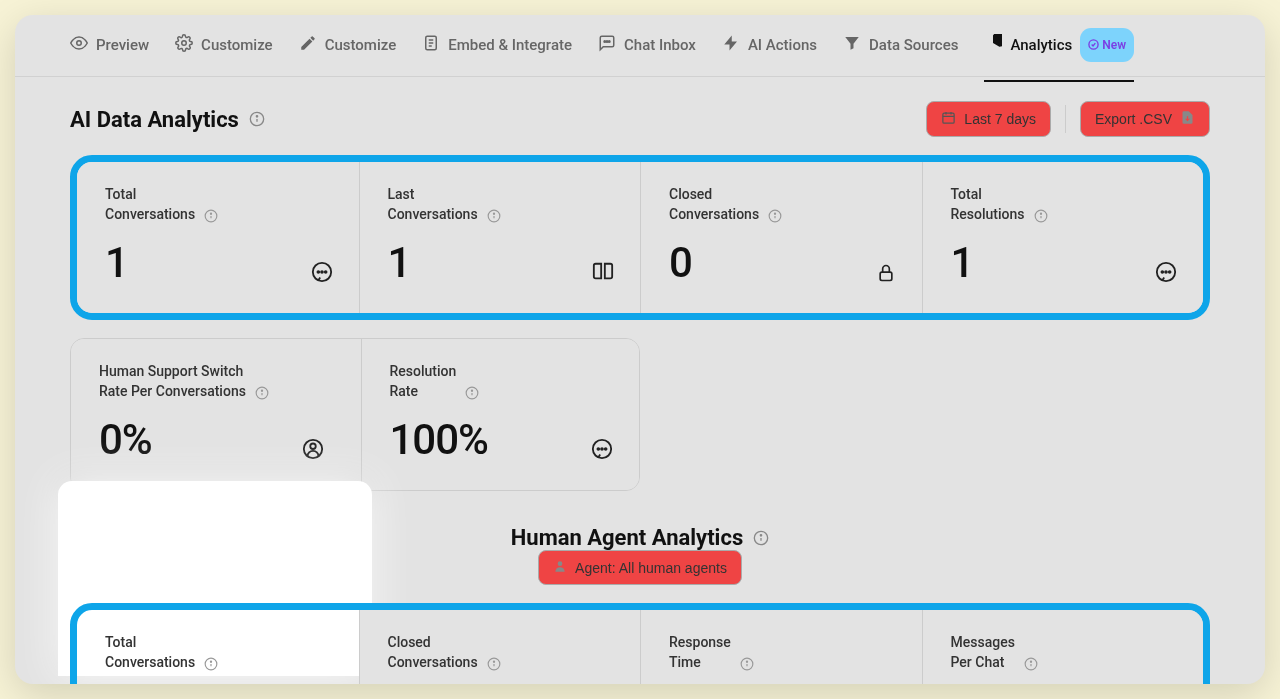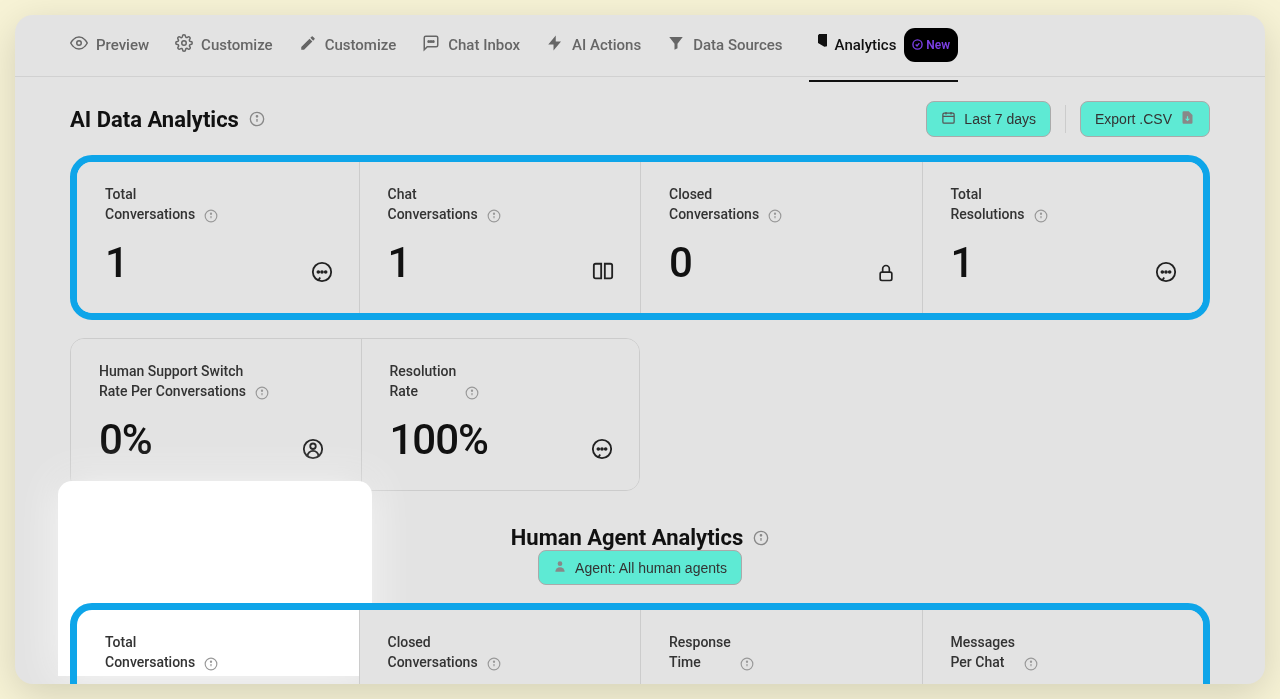--- a/index.html
+++ b/index.html
@@ -40,21 +40,21 @@
       padding: 18px 0;
       border-bottom: 2px solid transparent;
       white-space: nowrap;
     }
     .tab.active {
       color: #111;
       border-bottom-color: #111;
     }
     .tab svg { flex-shrink: 0; }
     .badge-new {
-      background: #000000;
+      background: #7dd3fc;
       color: #7b3fe4;
       font-size: 12px;
       font-weight: 600;
       padding: 10px 8px;
       border-radius: 11px;
       display: inline-flex;
       align-items: center;
       gap: 3px;
     }
     .content { padding: 24px 55px 30px; }
@@ -75,21 +75,21 @@
     .info-sm {
       width: 16px; height: 16px;
       display: inline-flex; align-items: center; justify-content:center;
     }
     .head-actions {
       display: flex;
       align-items: center;
       gap: 14px;
     }
     .btn-outline {
-      background: #5eead4;
+      background: #ef4444;
       border: 1px solid #aaa;
       border-radius: 8px;
       padding: 8px 14px;
       font-size: 14px;
       font-weight: 500;
       color: #333;
       display: inline-flex;
       align-items: center;
       gap: 8px;
       cursor: pointer;
@@ -195,20 +195,31 @@
       <span>
         <svg width="18" height="18" viewBox="0 0 24 24" fill="#666">
             <path d="M3 17.25V21h3.75L17.81 9.94l-3.75-3.75L3 17.25zM20.71 7.04a1 1 0 0 0 0-1.41l-2.34-2.34a1 1 0 0 0-1.41 0l-1.83 1.83 3.75 3.75 1.83-1.83z"></path>
           </svg>
       </span>
       <span>Customize</span>
     </div>
     <div class="tab">
       <span>
         <svg width="18" height="18" viewBox="0 0 24 24" fill="none" stroke="#666" stroke-width="2">
+            <rect x="5" y="3" width="14" height="18" rx="2"></rect>
+            <line x1="9" y1="8" x2="15" y2="8"></line>
+            <line x1="9" y1="12" x2="15" y2="12"></line>
+            <line x1="9" y1="16" x2="13" y2="16"></line>
+          </svg>
+      </span>
+      <span>Embed &amp; Integrate</span>
+    </div>
+    <div class="tab">
+      <span>
+        <svg width="18" height="18" viewBox="0 0 24 24" fill="none" stroke="#666" stroke-width="2">
             <path d="M21 15a2 2 0 0 1-2 2H7l-4 4V5a2 2 0 0 1 2-2h14a2 2 0 0 1 2 2z"></path>
             <circle cx="9" cy="10" r="1" fill="#666"></circle>
             <circle cx="12" cy="10" r="1" fill="#666"></circle>
             <circle cx="15" cy="10" r="1" fill="#666"></circle>
           </svg>
       </span>
       <span>Chat Inbox</span>
     </div>
     <div class="tab">
       <span>
@@ -301,21 +312,21 @@
               <circle cx="12" cy="12" r="10"></circle>
               <circle cx="8" cy="12" r="1" fill="#222"></circle>
               <circle cx="12" cy="12" r="1" fill="#222"></circle>
               <circle cx="16" cy="12" r="1" fill="#222"></circle>
               <path d="M8 21l2-3"></path>
             </svg></span>
       </div>
       <div class="card">
         <div class="label-row">
           <div>
-            <span class="card-label">Chat</span><br>
+            <span class="card-label">Last</span><br>
             <span class="card-label">Conversations</span>
           </div>
           <span class="info-sm">
               <svg width="14" height="14" viewBox="0 0 24 24" fill="none" stroke="#999" stroke-width="2">
                 <circle cx="12" cy="12" r="10"></circle>
                 <line x1="12" y1="16" x2="12" y2="12"></line>
                 <circle cx="12" cy="8" r="1" fill="#999"></circle>
               </svg>
             </span>
         </div>

